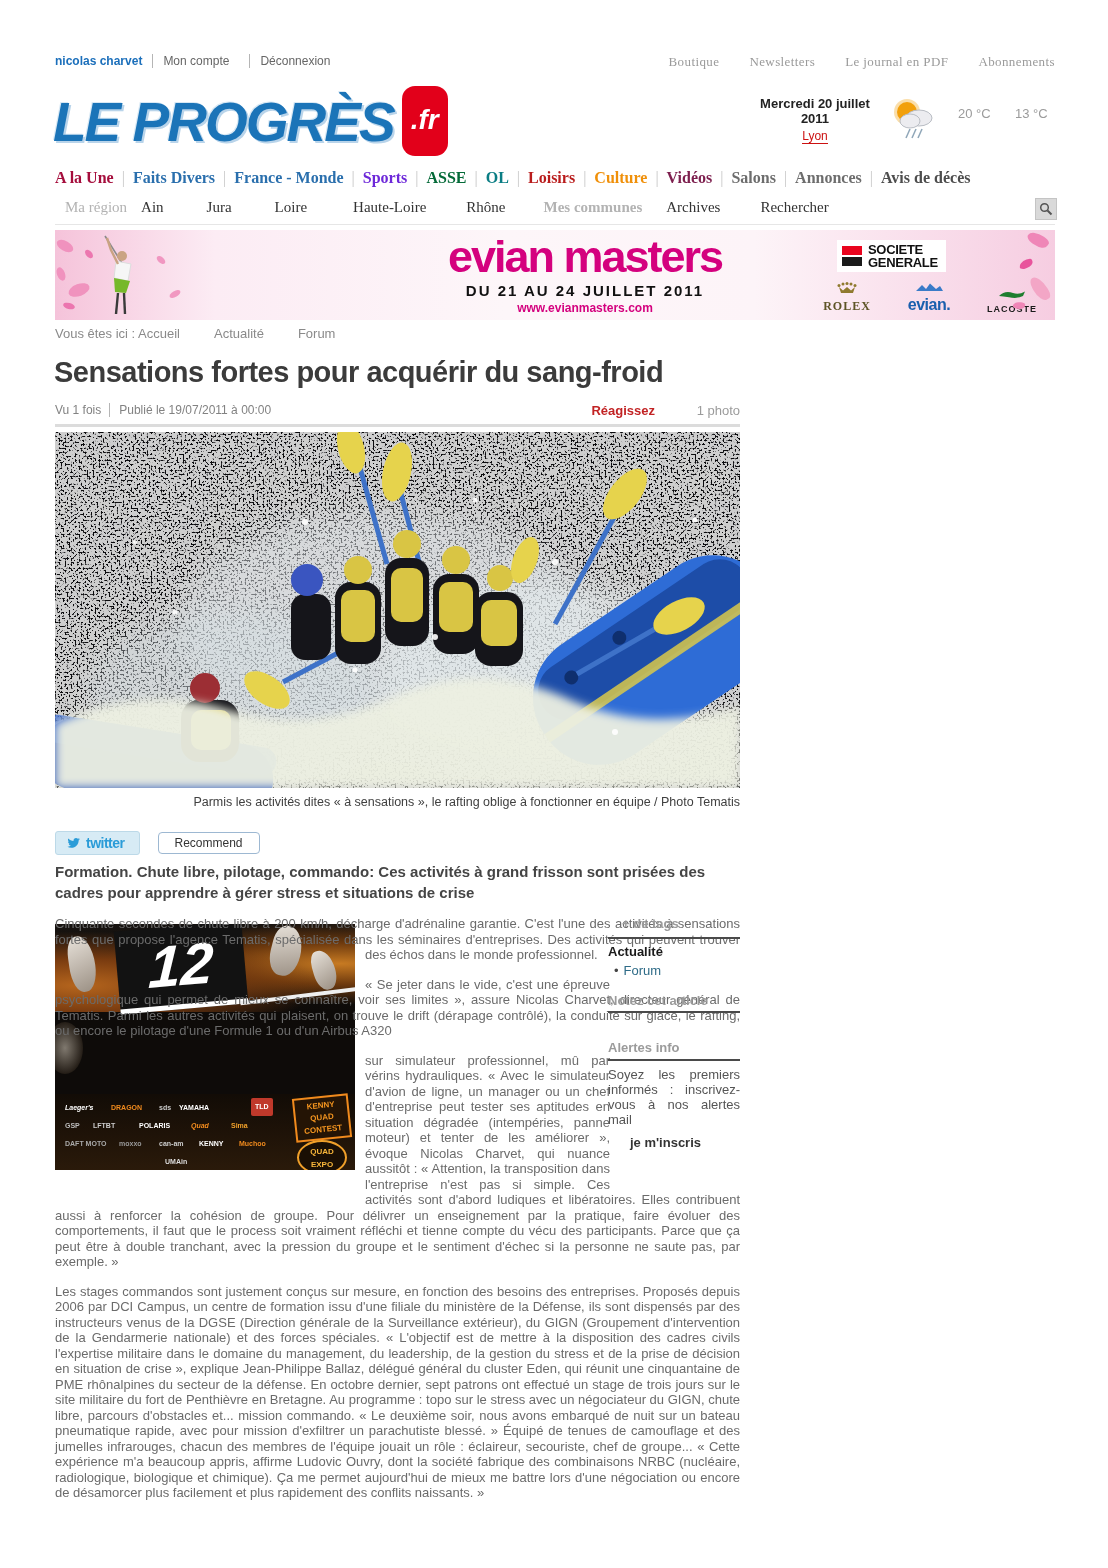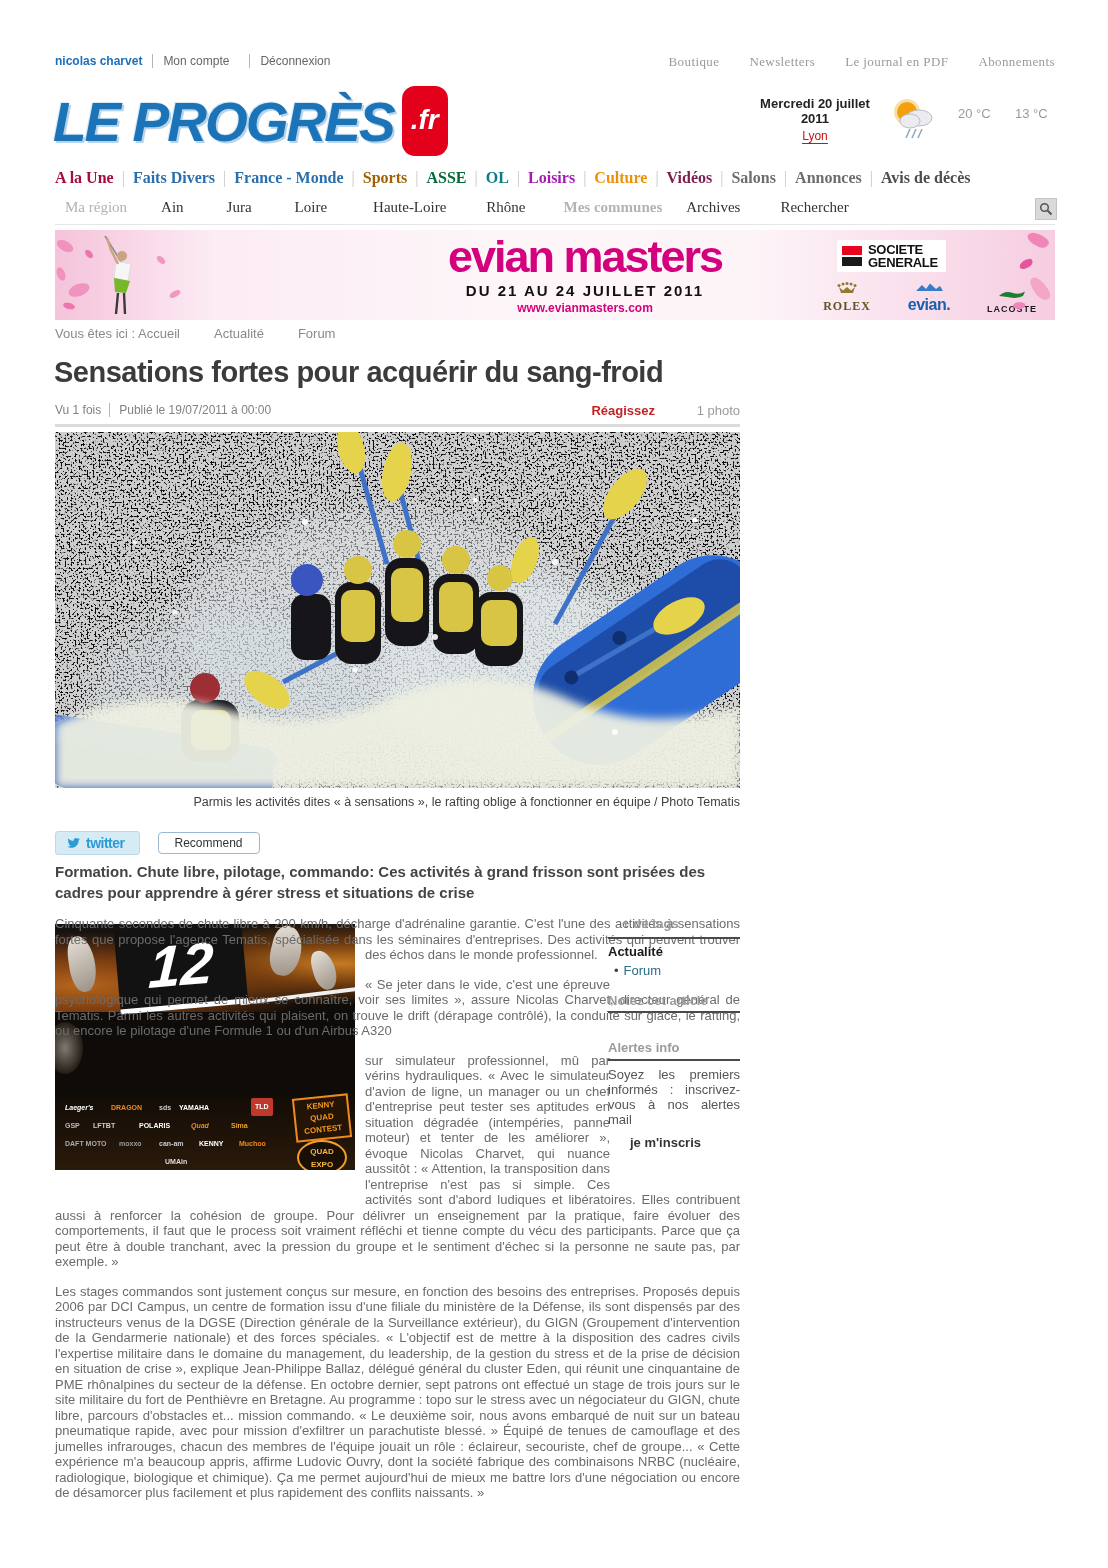--- a/index.html
+++ b/index.html
@@ -28,30 +28,30 @@
   .weather{position:absolute;left:888px;top:97px;}
   .temp{position:absolute;top:106px;font-size:13px;color:#9b9b9b;}
   .temp.high{left:958px;} .temp.low{left:1015px;}
 
   
   .nav1{position:absolute;left:55px;top:169px;width:1010px;font-family:"Liberation Serif",serif;
         font-size:16px;font-weight:bold;white-space:nowrap;}
   .nav1 .ni{cursor:pointer;}
   .nav1 .ni:not(:last-child)::after{content:"|";color:#c8c8c8;font-weight:normal;margin:0 8px;}
   .nav1 .ni:nth-of-type(1){color:#a50d3c;} .nav1 .ni:nth-of-type(2){color:#2a6fad;}
-  .nav1 .ni:nth-of-type(3){color:#2a6fad;} .nav1 .ni:nth-of-type(4){color:#a16207;}
+  .nav1 .ni:nth-of-type(3){color:#2a6fad;} .nav1 .ni:nth-of-type(4){color:#6d28d9;}
   .nav1 .ni:nth-of-type(5){color:#046a38;} .nav1 .ni:nth-of-type(6){color:#0a7d84;}
-  .nav1 .ni:nth-of-type(7){color:#a21caf;} .nav1 .ni:nth-of-type(8){color:#f0900a;}
+  .nav1 .ni:nth-of-type(7){color:#b91c1c;} .nav1 .ni:nth-of-type(8){color:#f0900a;}
   .nav1 .ni:nth-of-type(9){color:#7d1f4e;} .nav1 .ni:nth-of-type(10){color:#6d6d6d;}
   .nav1 .ni:nth-of-type(11){color:#6d6d6d;} .nav1 .ni:nth-of-type(12){color:#4d4d4d;}
 
   .nav2{position:absolute;left:65px;top:199px;width:960px;font-family:"Liberation Serif",serif;
         font-size:15px;color:#333;}
   .nav2 .si{display:inline-block;cursor:pointer;}
-  .nav2 .si:nth-of-type(1){color:#b3b3b3;margin-right:34px;}
+  .nav2 .si:nth-of-type(1){color:#b3b3b3;margin-right:14px;}
   .nav2 .si:nth-of-type(2){margin-right:43px;} .nav2 .si:nth-of-type(3){margin-right:43px;}
   .nav2 .si:nth-of-type(4){margin-right:46px;} .nav2 .si:nth-of-type(5){margin-right:40px;}
   .nav2 .si:nth-of-type(6){margin-right:38px;}
   .nav2 .si:nth-of-type(7){color:#b3b3b3;font-weight:bold;margin-right:24px;}
   .nav2 .si:nth-of-type(8){margin-right:40px;}
   .search-btn{position:absolute;left:1035px;top:198px;width:20px;height:20px;background:#d9d9d9;
         border:1px solid #c4c4c4;cursor:pointer;display:flex;align-items:center;justify-content:center;}
   .hairline{position:absolute;left:55px;top:224px;width:1000px;height:1px;background:#e6e6e6;}
 
   

